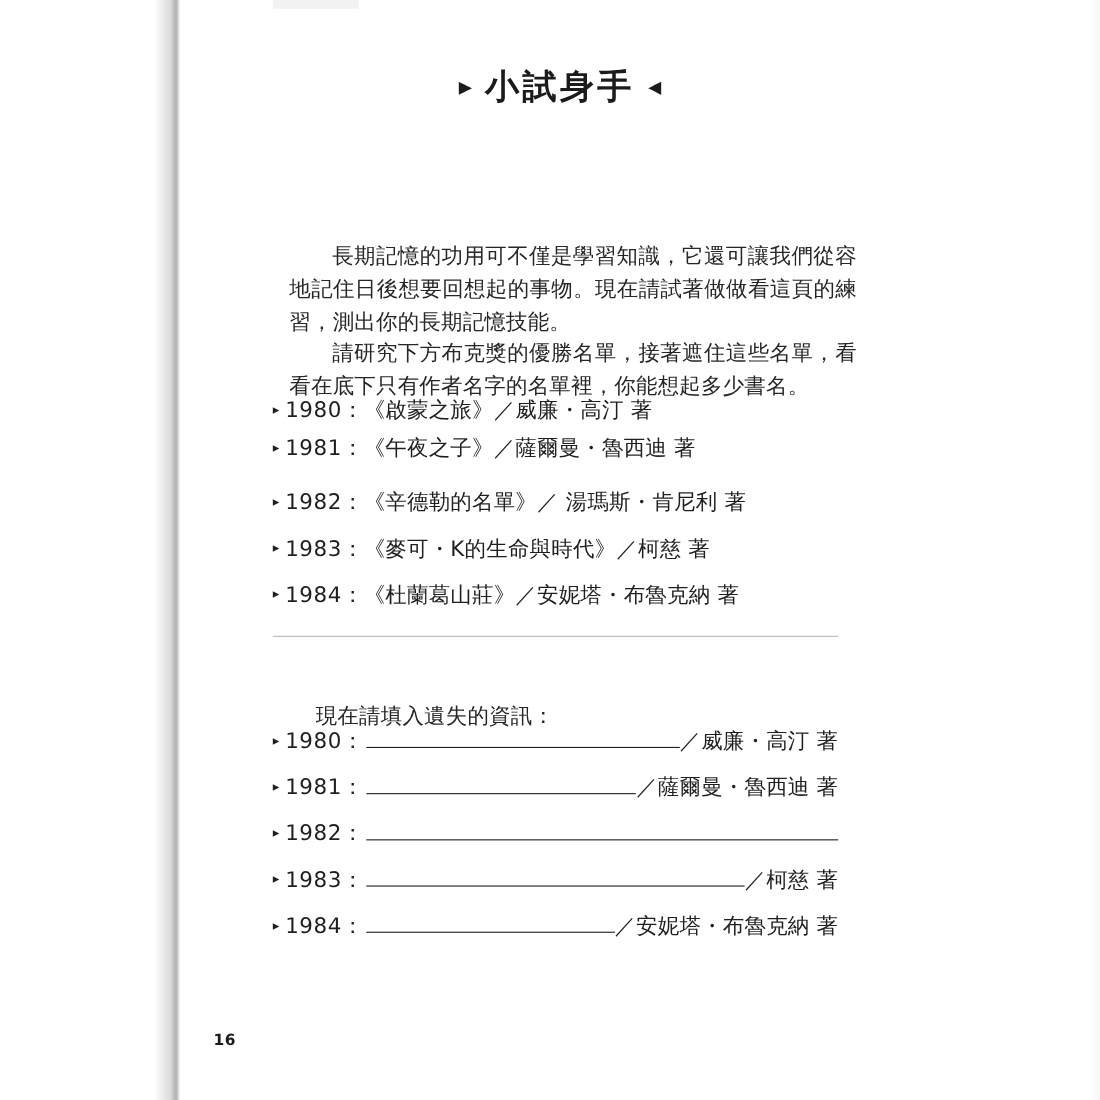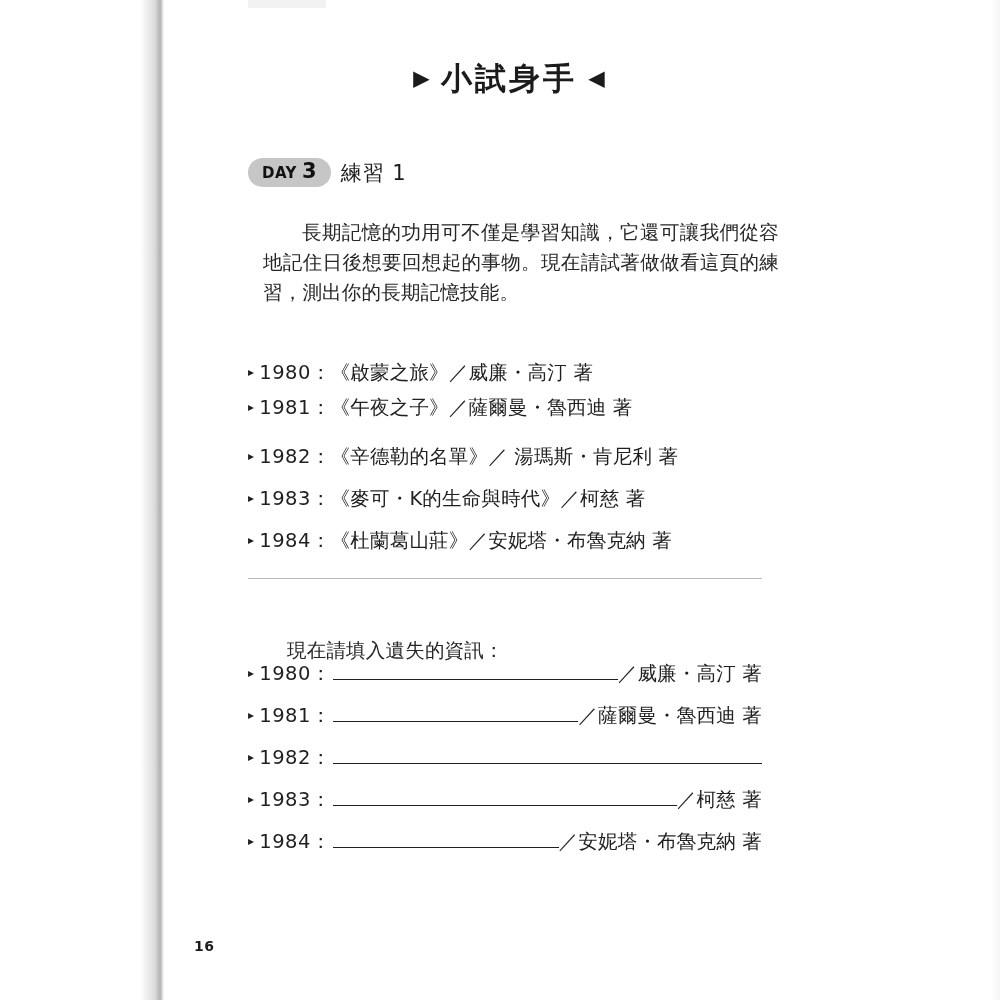--- a/index.html
+++ b/index.html
@@ -55,21 +55,21 @@
 
   .title {
     position: absolute;
     left: 0; top: 58px;
     width: 690px;
     text-align: center;
     font-size: 31px;
     font-weight: bold;
     color: #1b1b1b;
     letter-spacing: 2px;
-    font-family: Liberation Serif, serif;
+    font-family: Liberation Mono, monospace;
   }
   .title .arrow {
     font-size: 20px;
     vertical-align: 4px;
     letter-spacing: 0;
   }
   .title .arrow.left { margin-right: 12px; }
   .title .arrow.right { margin-left: 12px; }
   .title .title-text { letter-spacing: 3px; }
 
@@ -208,29 +208,23 @@
 <div id="page-sheet">
 
   <div id="top-smudge"></div>
 
   <div id="content">
 
     <div class="title">
       <span class="arrow left">▶</span><span class="title-text">小試身手</span><span class="arrow right">◀</span>
     </div>
 
-    <div class="day-row">
-      <span class="day-badge">
-        <span class="day-word">DAY</span>
-        <span class="day-num">3</span>
-      </span>
-      <span class="exercise-label">練習 1</span>
-    </div>
 
     <p id="para-1" class="para">長期記憶的功用可不僅是學習知識，它還可讓我們從容地記住日後想要回想起的事物。現在請試著做做看這頁的練習，測出你的長期記憶技能。</p>
+    <p id="para-2" class="para">請研究下方布克獎的優勝名單，接著遮住這些名單，看看在底下只有作者名字的名單裡，你能想起多少書名。</p>
 
     <div class="list-item" style="top:359px">
       <span class="bullet">▸</span><span class="year">1980</span><span>：</span><span>《啟蒙之旅》</span><span>／</span><span>威廉・高汀</span>&nbsp;<span>著</span>
     </div>
 
     <div class="list-item" style="top:394px">
       <span class="bullet">▸</span><span class="year">1981</span><span>：</span><span>《午夜之子》</span><span>／</span><span>薩爾曼・魯西迪</span>&nbsp;<span>著</span>
     </div>
 
     <div class="list-item" style="top:443px">

